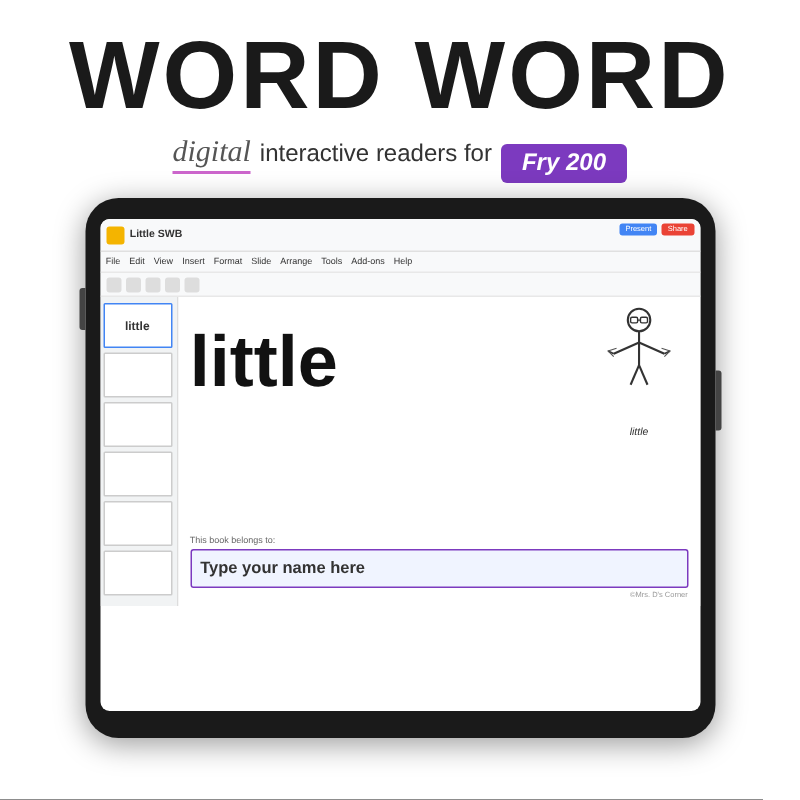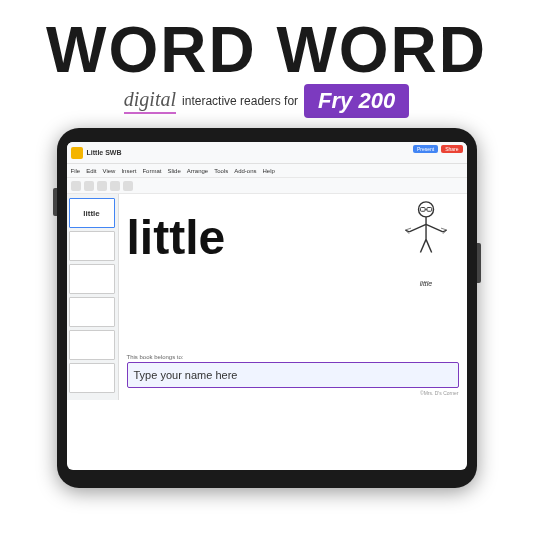--- a/index.html
+++ b/index.html
@@ -45,34 +45,35 @@
     .digital-text {
       font-size: 20px;
       font-style: italic;
       color: #555;
       font-family: Georgia, serif;
       border-bottom: 2px solid #cc66cc;
       padding-bottom: 1px;
     }
 
     .interactive-text {
-      font-size: 12px;
+      font-size: 16px;
       color: #333;
       font-family: Arial, sans-serif;
     }
 
     .fry-badge {
       background: #7c3abf;
       color: white;
-      font-size: 22px;
+      font-size: 16px;
       font-weight: 900;
       font-style: italic;
       padding: 4px 14px;
       border-radius: 4px;
       font-family: 'Arial Black', Arial, sans-serif;
+      margin-top: 12px;
     }
 
     
     .tablet-wrapper {
       width: 420px;
       background: #1a1a1a;
       border-radius: 22px;
       padding: 14px 10px 18px 10px;
       box-shadow: 0 4px 20px rgba(0,0,0,0.4);
       position: relative;
@@ -268,20 +269,21 @@
 
     .name-input-box {
       border: 1.5px solid #7c3abf;
       border-radius: 2px;
       background: #f0f4ff;
       height: 22px;
       display: flex;
       align-items: center;
       padding: 12px 6px;
       width: 100%;
+      font-weight: bold;
     }
 
     .name-input-text {
       font-size: 11px;
       color: #333;
       font-family: Arial, sans-serif;
     }
 
     .copyright-text {
       font-size: 5px;

